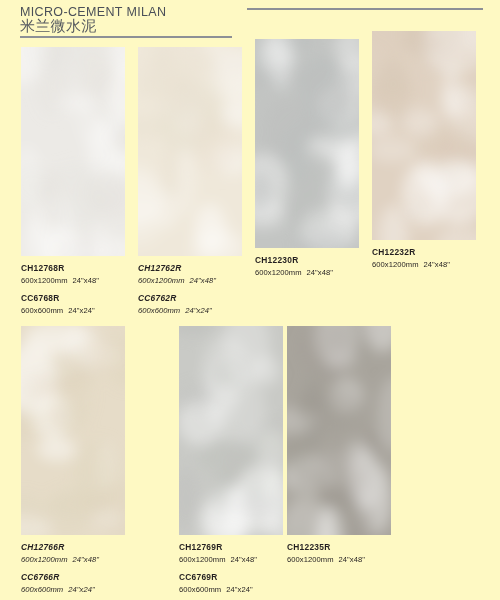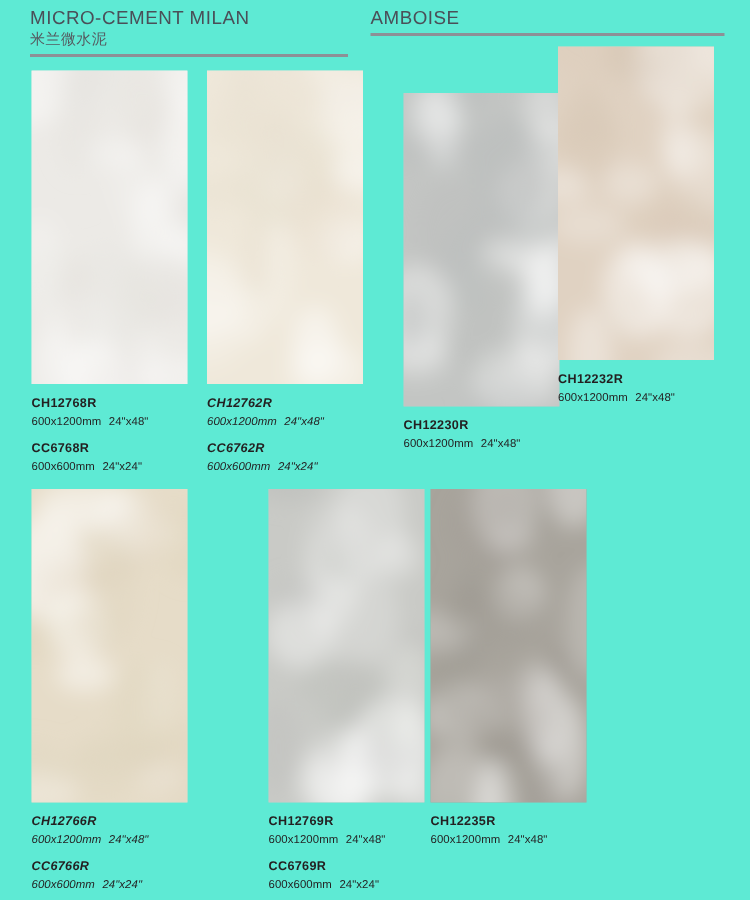--- a/index.html
+++ b/index.html
@@ -11,21 +11,21 @@
     width: 500px;
     height: 600px;
     font-family: "Liberation Sans", sans-serif;
     -webkit-font-smoothing: antialiased;
     overflow: hidden;
   }
   .page {
     position: relative;
     width: 500px;
     height: 600px;
-    background: #5eead4;
+    background: #fef9c3;
   }
 
   
   .header-band {
     position: absolute;
     left: 0;
     top: 0;
     width: 500px;
     height: 40px;
   }
@@ -40,21 +40,21 @@
     font-family: "Liberation Sans", sans-serif;
     font-size: 12.5px;
     font-weight: 400;
     letter-spacing: 0.35px;
     color: #4a4f58;
     line-height: 14px;
     white-space: nowrap;
   }
   .series-name-cn {
     font-family: "DejaVu Sans", sans-serif;
-    font-size: 10px;
+    font-size: 15px;
     font-weight: 400;
     letter-spacing: 0.3px;
     color: #55595f;
     line-height: 13px;
     margin-top: 1px;
     white-space: nowrap;
   }
   .series-rule {
     margin-top: 3px;
     height: 2px;
@@ -121,21 +121,20 @@
 
   <div class="header-band">
 
     <div class="series-head left">
       <div class="series-name-en">MICRO-CEMENT MILAN</div>
       <div class="series-name-cn">米兰微水泥</div>
       <div class="series-rule" style="background: rgb(141, 144, 150);"></div>
     </div>
 
     <div class="series-head right">
-      <div class="series-name-en">AMBOISE</div>
       <div class="series-rule" style="background: rgb(141, 144, 150);"></div>
     </div>
 
   </div>
 
   <div class="grid" id="grid">
       <div class="cell" style="left: 21px; top: 47px;">
         <div class="swatch" style="background-color: rgb(236, 234, 230);">
           <svg class="tex" viewBox="0 0 104 209" preserveAspectRatio="none">
             <defs>
@@ -228,21 +227,21 @@
           <div class="variant">
             <div class="code">CH12762R</div>
             <div class="dims"><span>600x1200mm</span><span class="imp">24"x48"</span></div>
           </div>
           <div class="variant">
             <div class="code">CC6762R</div>
             <div class="dims"><span>600x600mm</span><span class="imp">24"x24"</span></div>
           </div>
         </div>
       </div>
-      <div class="cell" style="left: 255px; top: 62px; margin-left: 14px;">
+      <div class="cell" style="left: 255px; top: 39px;">
         <div class="swatch" style="background-color: rgb(195, 197, 195);">
           <svg class="tex" viewBox="0 0 104 209" preserveAspectRatio="none">
             <defs>
               <filter id="blur5">
                 <feGaussianBlur stdDeviation="7"></feGaussianBlur>
               </filter>
             </defs>
             <rect width="104" height="209" fill="#c3c5c3"></rect>
             <g filter="url(#blur5)">
               <ellipse cx="97.9" cy="109.9" rx="28.5" ry="25.5" fill="#ffffff" opacity="0.27"></ellipse>

